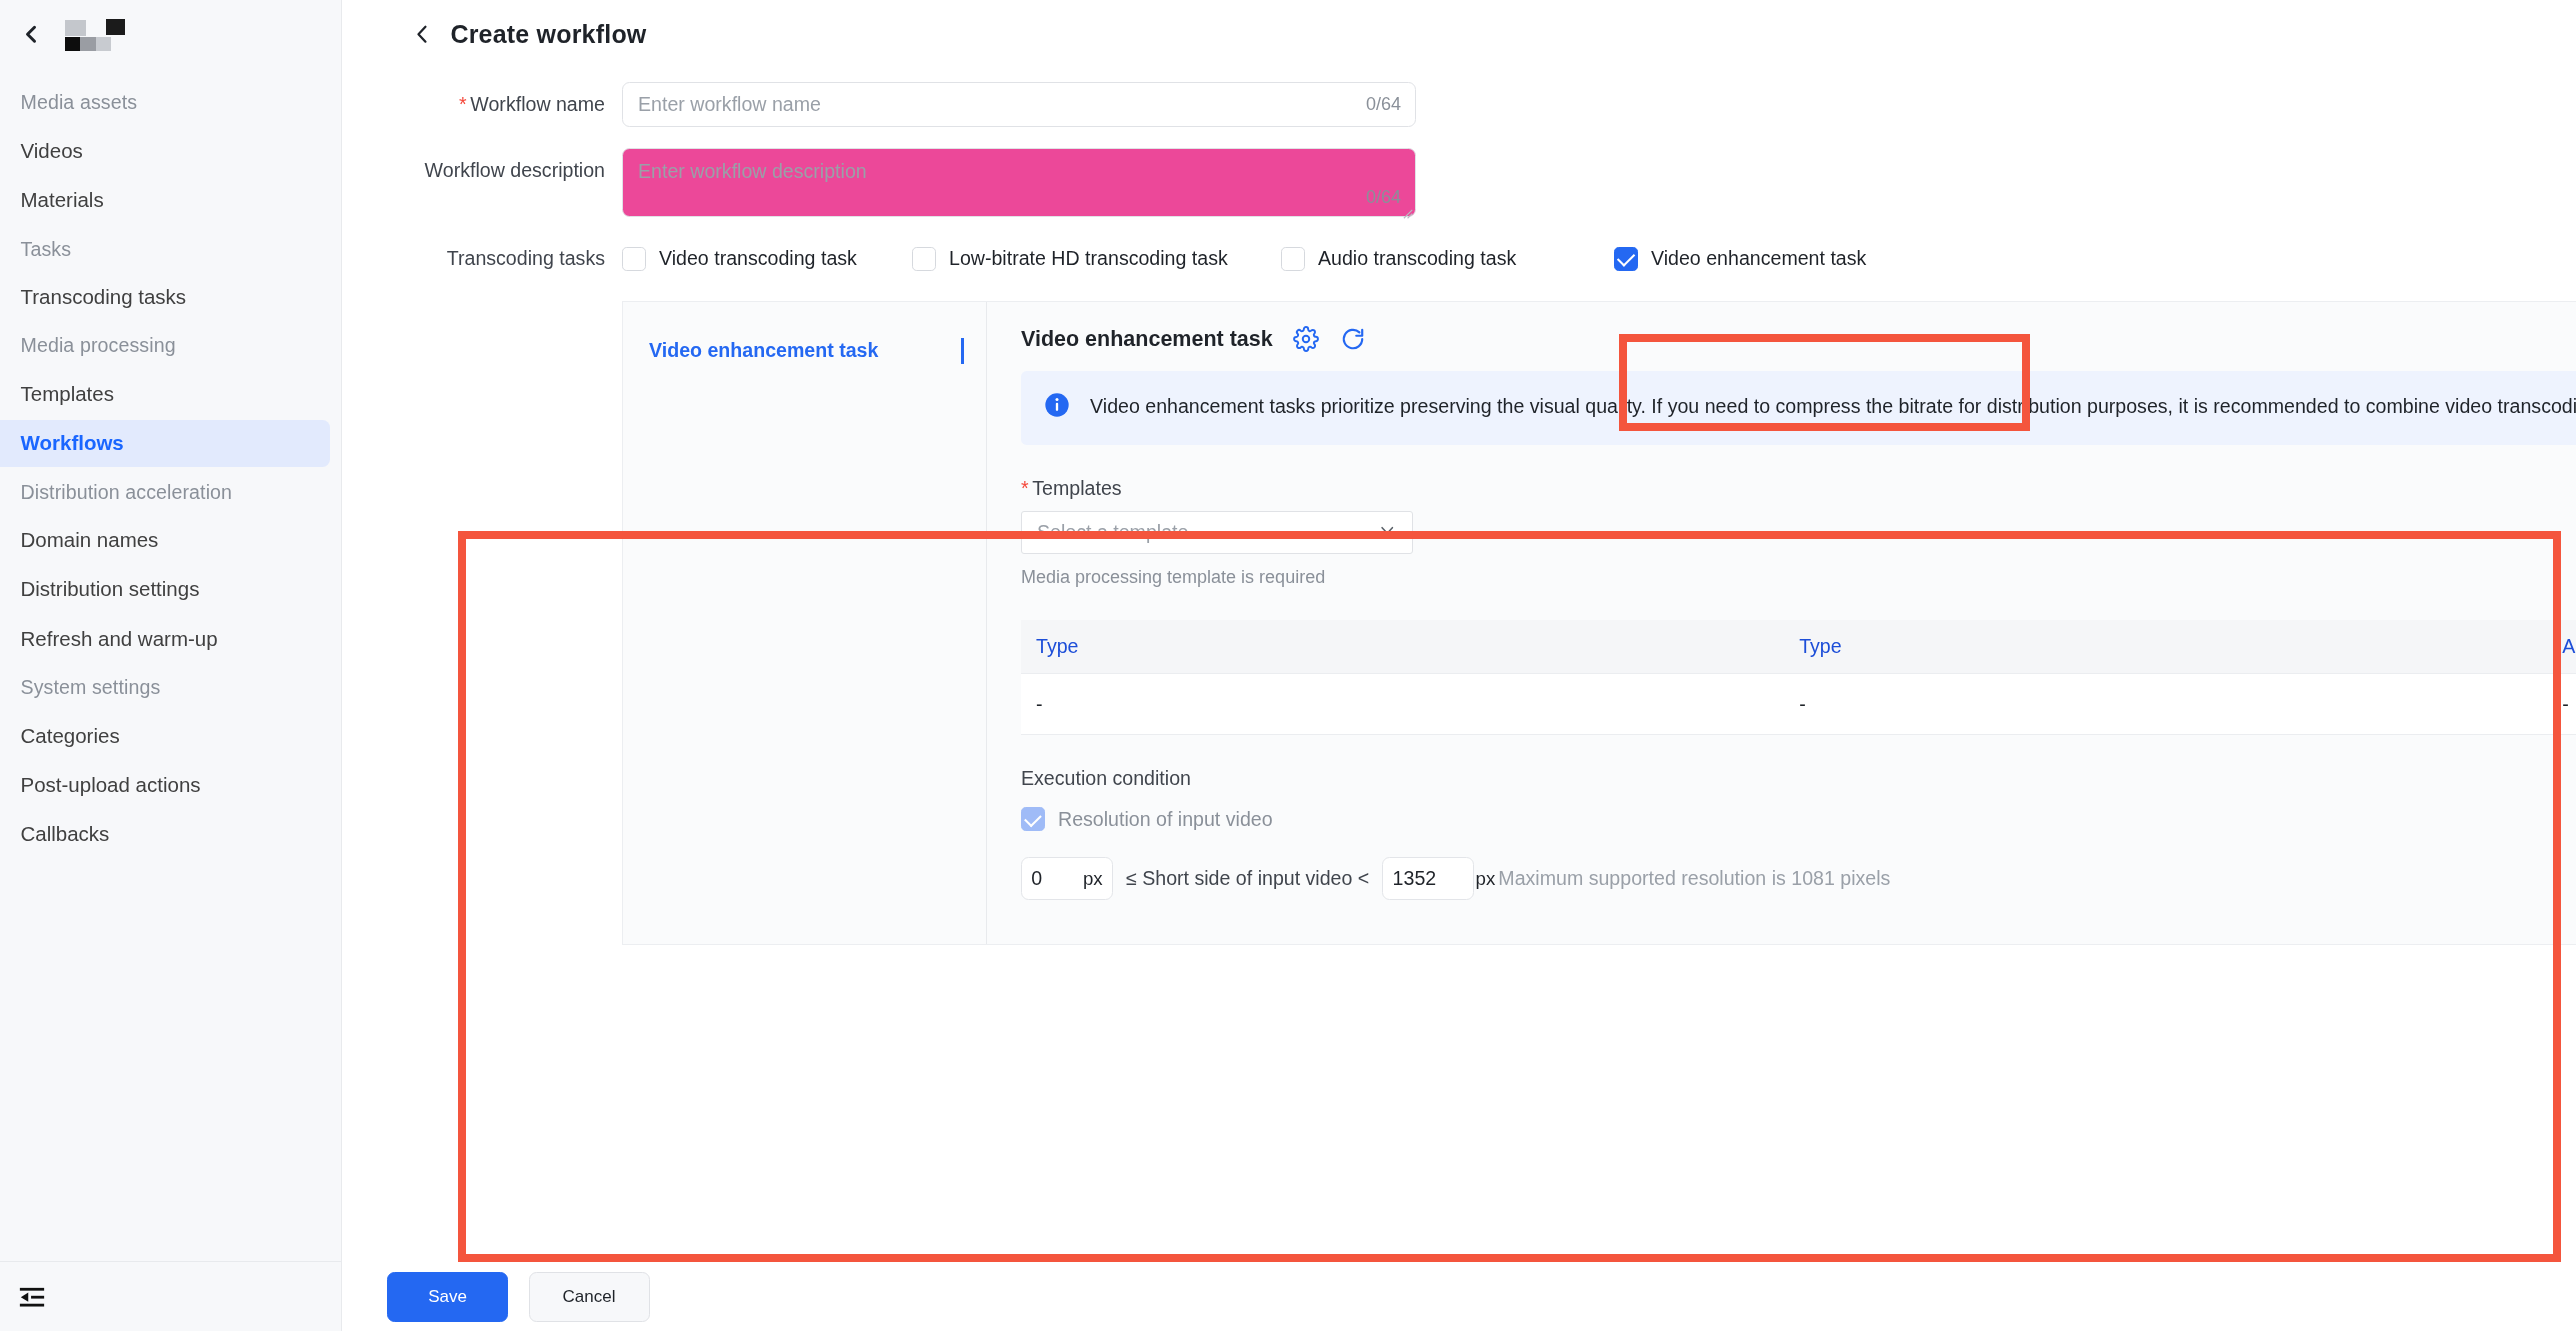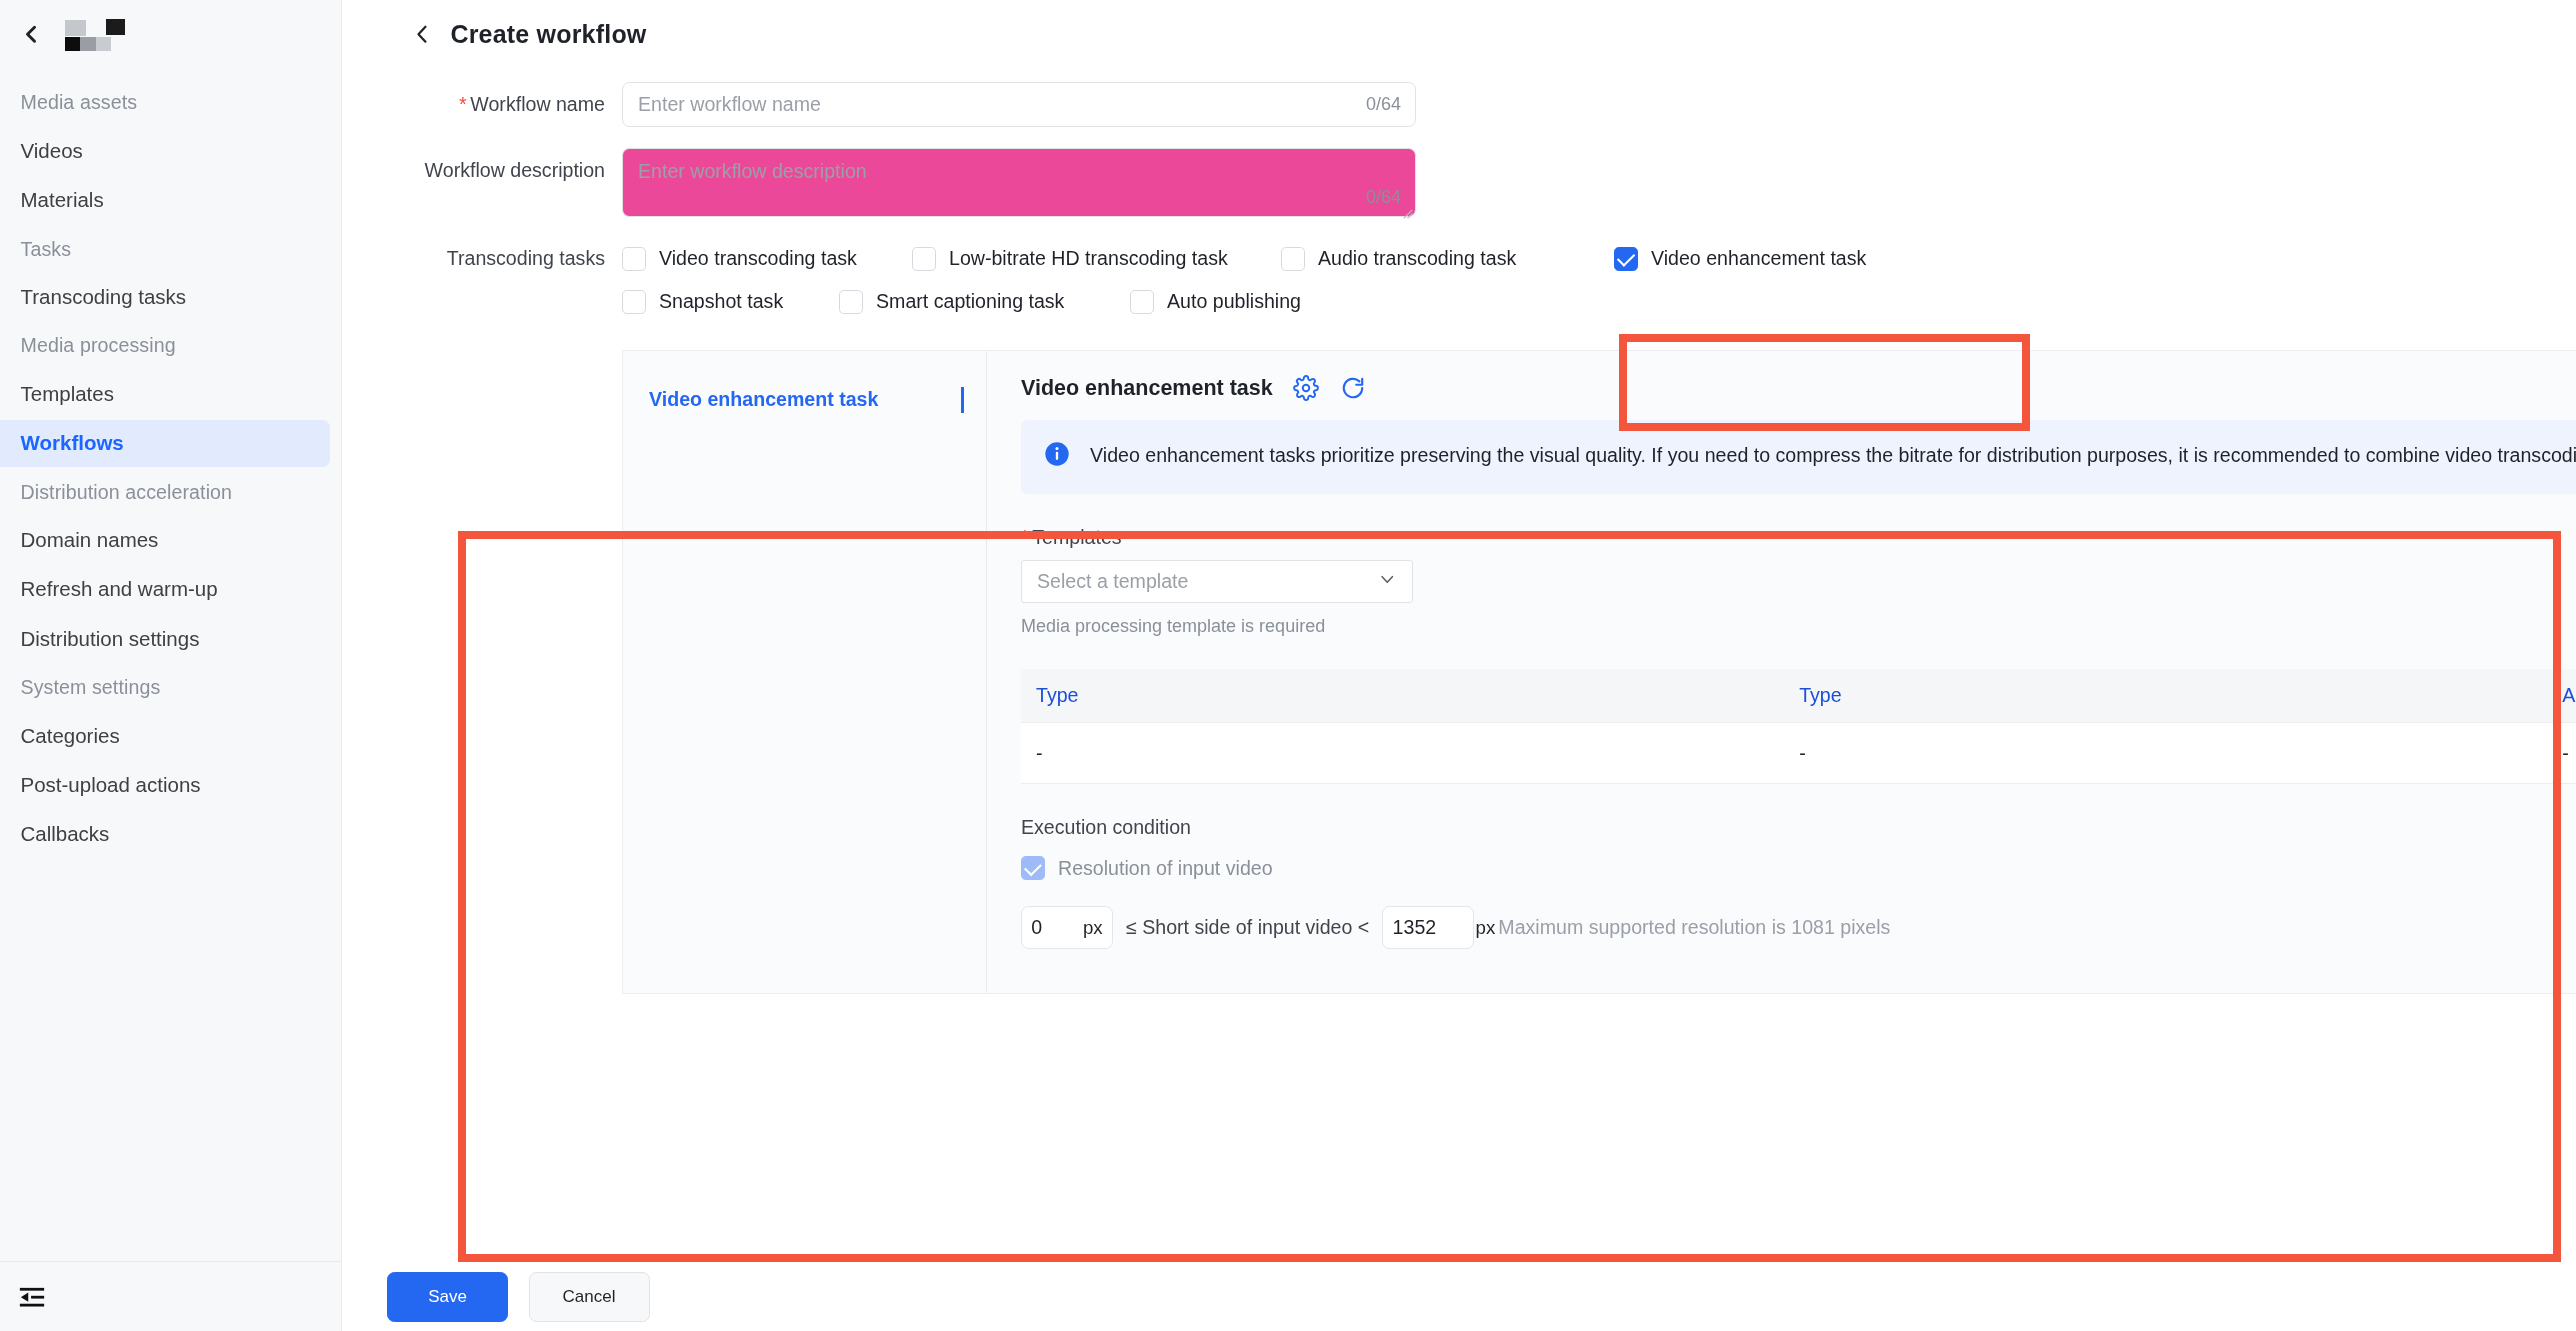--- a/index.html
+++ b/index.html
@@ -314,22 +314,22 @@
 
       <div class="nav-group">Tasks</div>
       <div class="nav-item">Transcoding tasks</div>
 
       <div class="nav-group">Media processing</div>
       <div class="nav-item">Templates</div>
       <div class="nav-item active">Workflows</div>
 
       <div class="nav-group">Distribution acceleration</div>
       <div class="nav-item">Domain names</div>
+      <div class="nav-item">Distribution settings</div>
       <div class="nav-item">Refresh and warm-up</div>
-      <div class="nav-item">Distribution settings</div>
 
       <div class="nav-group">System settings</div>
       <div class="nav-item">Categories</div>
       <div class="nav-item">Post-upload actions</div>
       <div class="nav-item">Callbacks</div>
     </nav>
 
     <div class="sidebar-bottom">
       <span class="collapse-icon">
         <svg width="28" height="22.4" viewBox="0 0 30 24">
@@ -394,34 +394,20 @@
             <label class="cbitem" style="width:280px">
               <span class="cbbox"></span>
               <span class="cblabel">Audio transcoding task</span>
             </label>
             <label class="cbitem" style="margin-left:53px">
               <span class="cbbox checked"></span>
               <span class="cblabel">Video enhancement task</span>
             </label>
           </div>
 
-          <div class="cbrow" style="height:49px">
-            <label class="cbitem" style="width:217px">
-              <span class="cbbox"></span>
-              <span class="cblabel">Snapshot task</span>
-            </label>
-            <label class="cbitem" style="width:291px">
-              <span class="cbbox"></span>
-              <span class="cblabel">Smart captioning task</span>
-            </label>
-            <label class="cbitem">
-              <span class="cbbox"></span>
-              <span class="cblabel">Auto publishing</span>
-            </label>
-          </div>
         </div>
       </div>
 
       <div class="task-panel">
 
         <div class="task-tabs">
           <div class="task-tab">
             <span>Video enhancement task</span>
             <span class="tab-caret"></span>
           </div>

